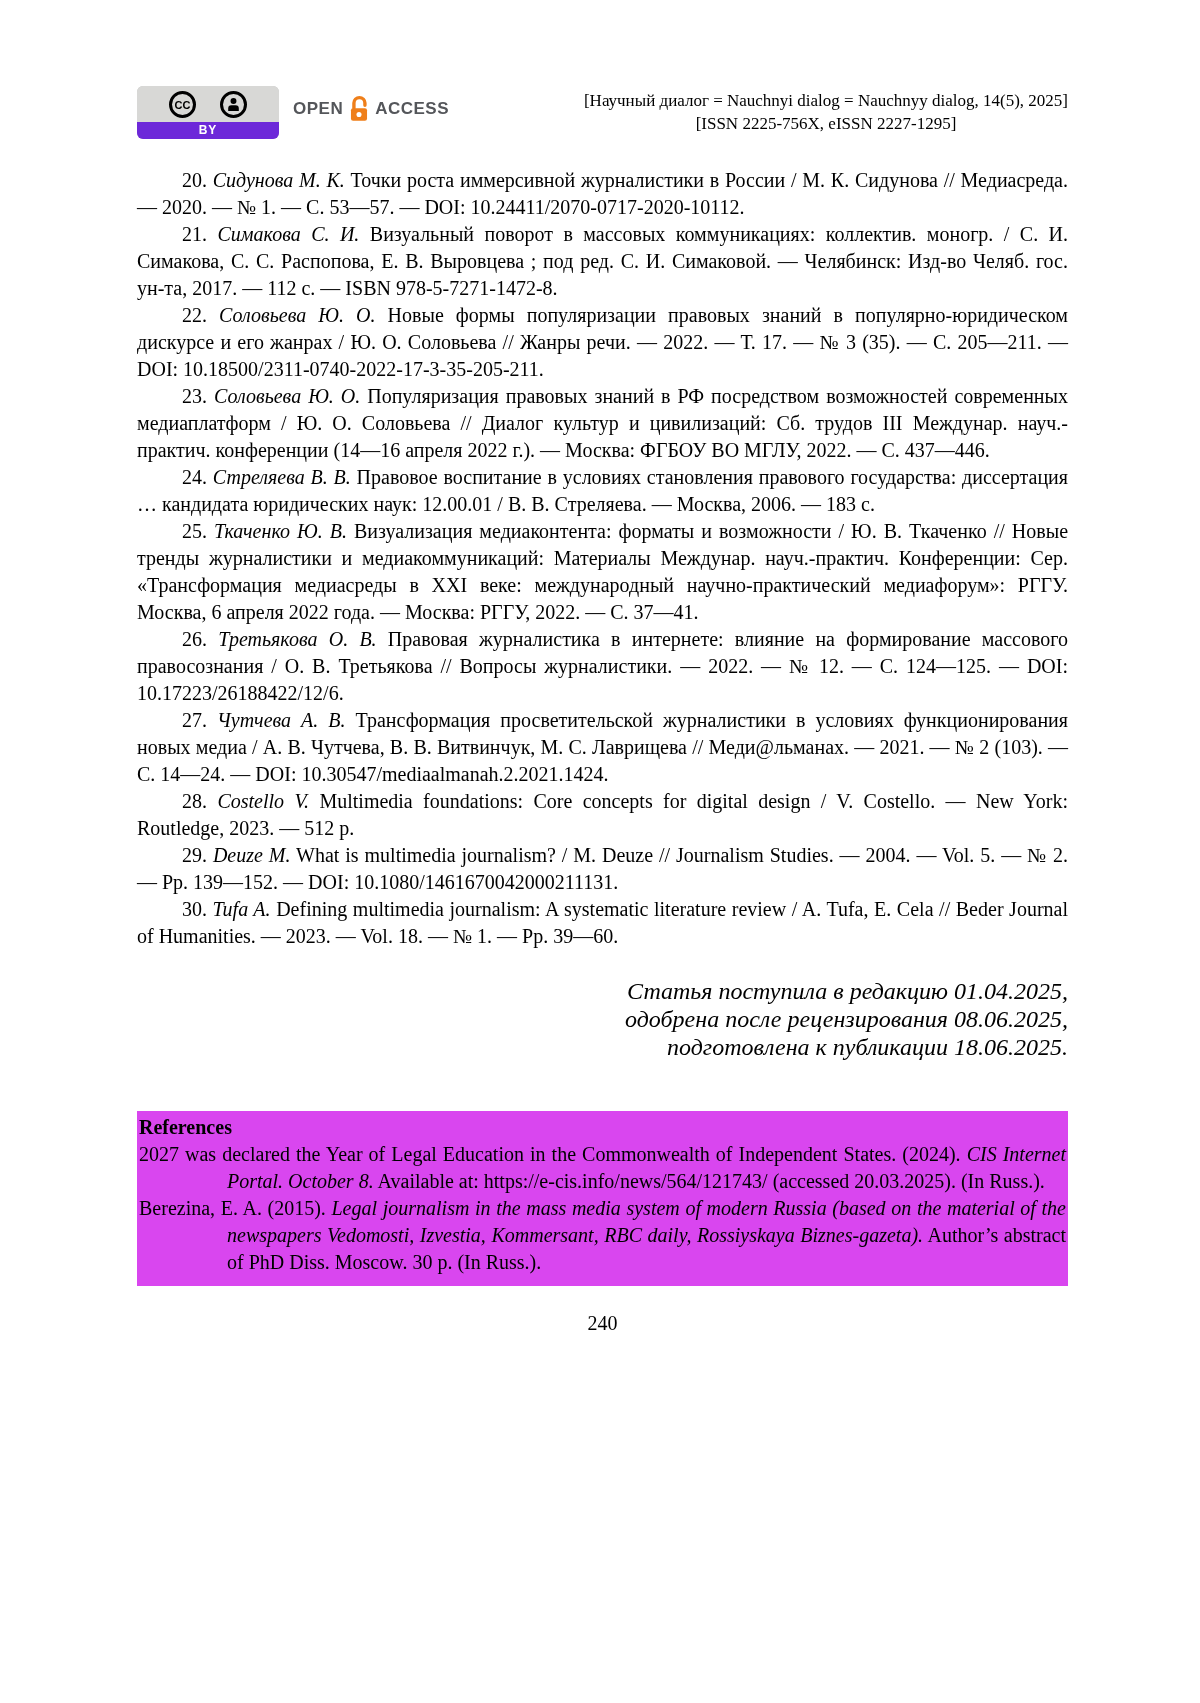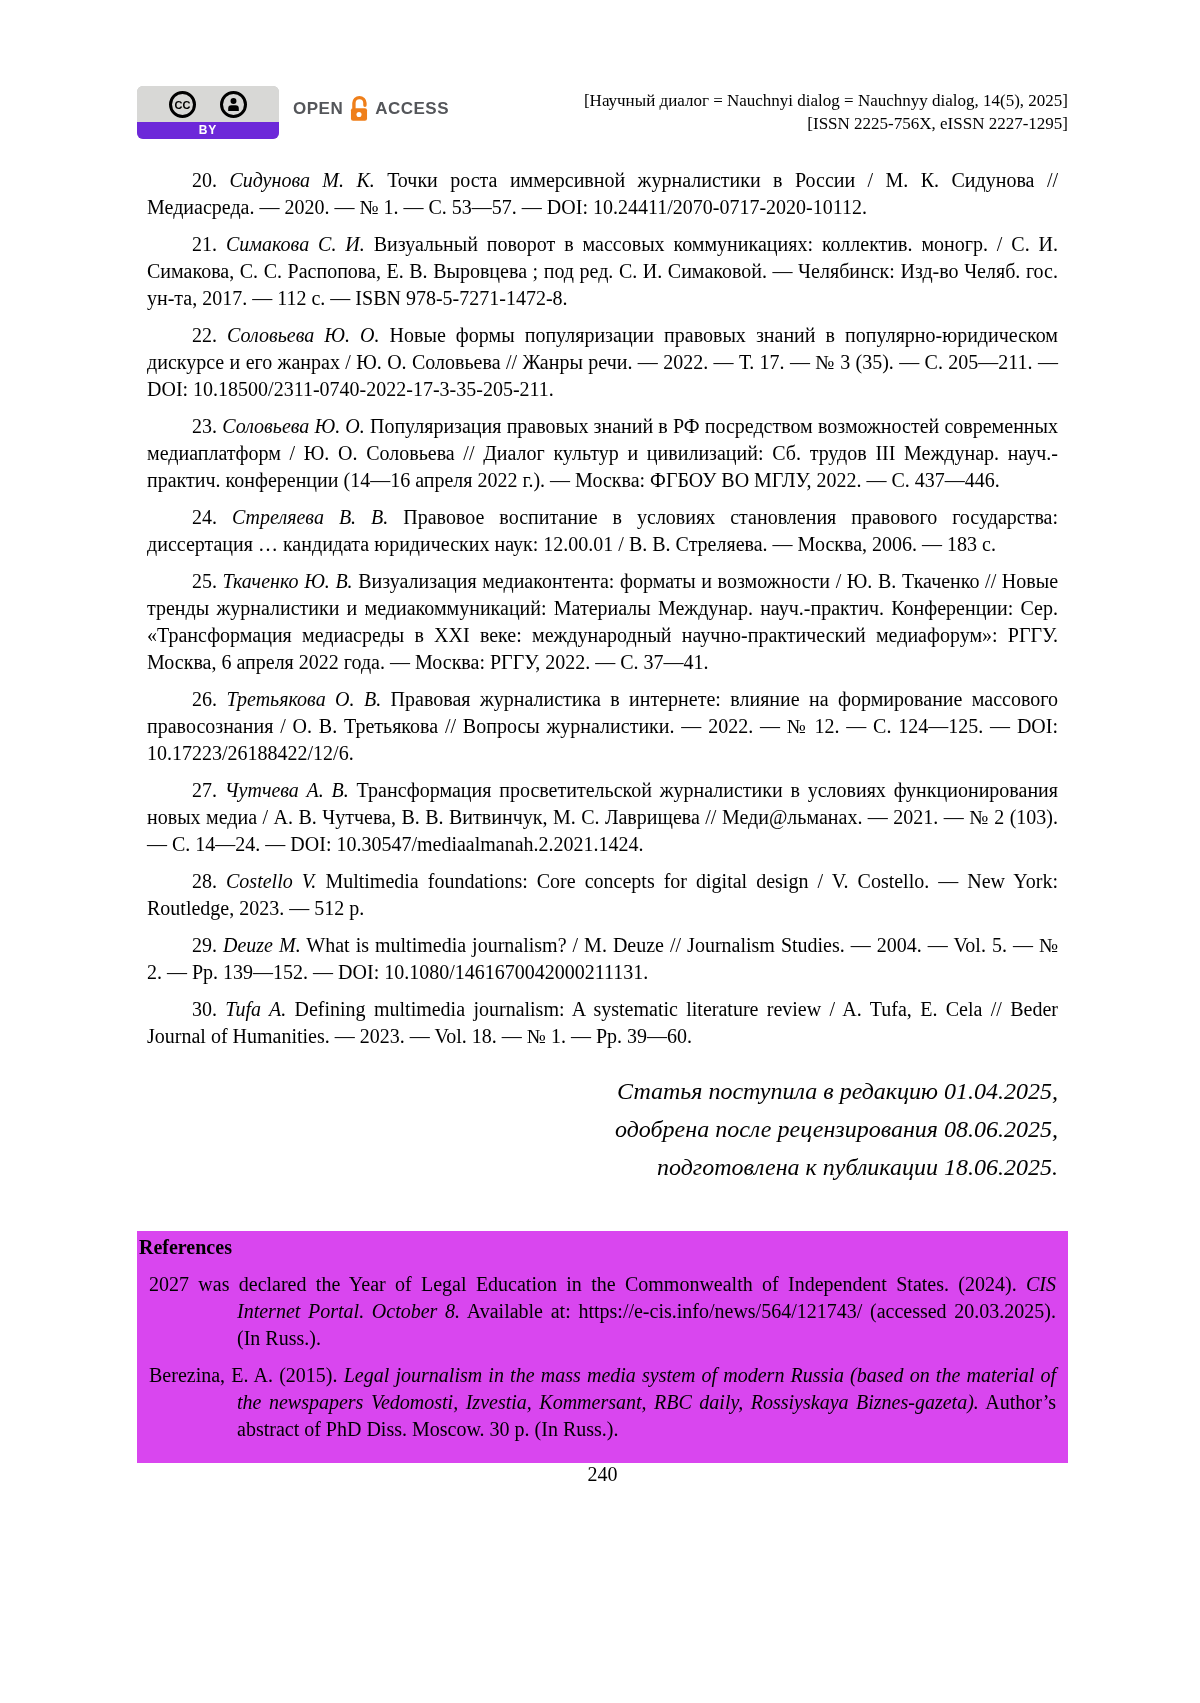--- a/index.html
+++ b/index.html
@@ -32,25 +32,25 @@
     font-family: "Liberation Sans", sans-serif; font-weight: bold; font-size: 12px;
     padding: 1px 0 2px; letter-spacing: 1px;
   }
 
   .oa-logo {
     display: flex; align-items: center; gap: 5px; margin-top: 8px;
     font-family: "Liberation Sans", sans-serif; font-weight: bold; font-size: 17px;
     color: #54565a; letter-spacing: 0.5px;
   }
 
-  .journal-info { text-align: right; font-size: 17px; line-height: 23px; padding-top: 3px; }
+  .journal-info { text-align: center; font-size: 17px; line-height: 23px; padding-top: 3px; }
 
   
   .bibliography { margin-top: 28px; }
-  .bibliography p, .submission-note p, .references-list p { margin: 10px; }
+  .bibliography p, .submission-note p, .references-list p { margin: 0; }
   .bib-item {
     font-size: 20px; line-height: 27px;
     text-align: justify; text-indent: 45px;
   }
 
   
   .submission-note {
     margin-top: 27px;
     text-align: right; font-style: italic;
     font-size: 24px; line-height: 28px;
@@ -65,21 +65,21 @@
   .references-en h2 {
     margin: 0; font-size: 20px; line-height: 27px; font-weight: bold; font-style: normal;
   }
   .ref-item {
     font-size: 20px; line-height: 27px;
     text-align: justify;
     padding-left: 88px; text-indent: -88px;
   }
 
   
-  .page-footer { text-align: center; font-size: 20px; }
+  .page-footer { text-align: center; margin-top: 26px; font-size: 20px; }
 </style>
 </head>
 <body>
 
 <div class="page">
   <div class="content">
 
     <header class="page-header">
       <div class="badges">
         <div class="cc-badge">

